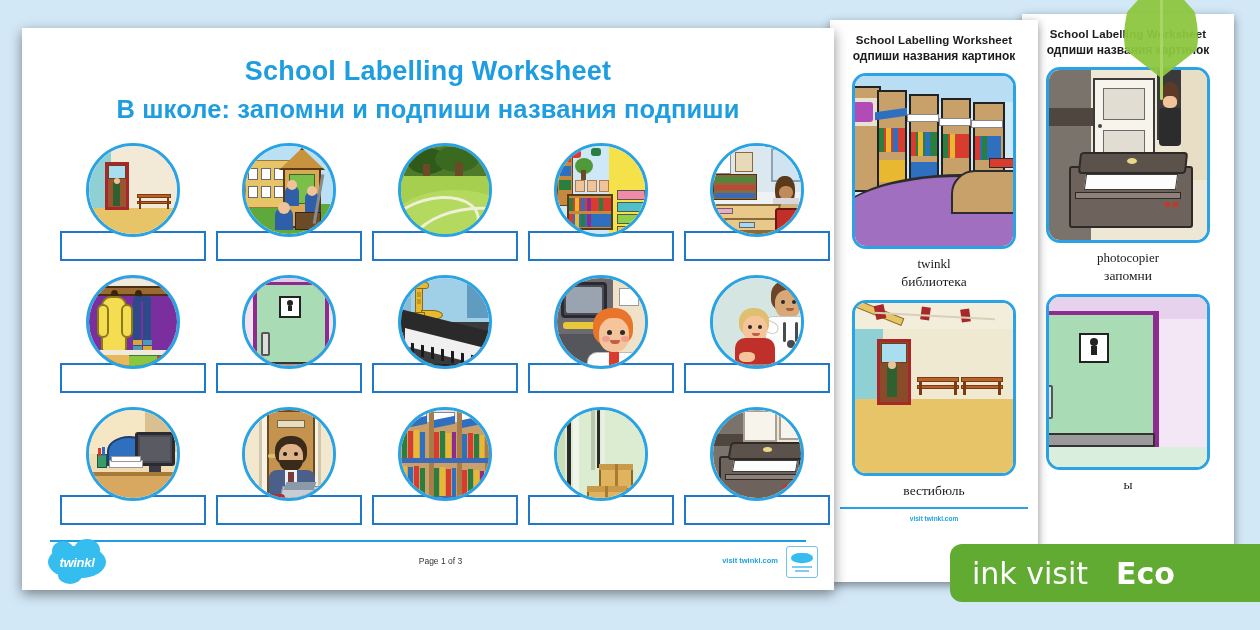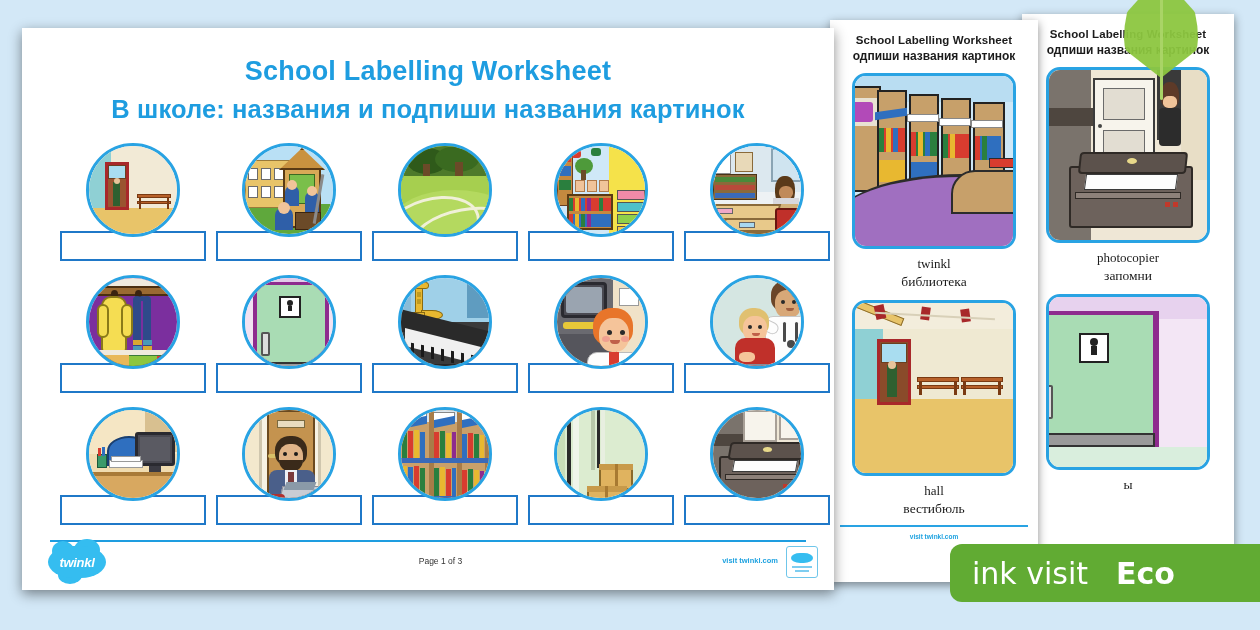--- a/index.html
+++ b/index.html
@@ -317,32 +317,31 @@
       <div class="p" style="left:64px;top:78px;width:3px;height:14px;background:#7a3a12;"></div>
       <div class="p" style="left:99px;top:78px;width:3px;height:14px;background:#7a3a12;"></div>
       <div class="p" style="left:106px;top:74px;width:42px;height:5px;background:#b8612a;border:1px solid #7a3a12;"></div>
       <div class="p" style="left:106px;top:82px;width:42px;height:4px;background:#b8612a;border:1px solid #7a3a12;"></div>
       <div class="p" style="left:108px;top:78px;width:3px;height:14px;background:#7a3a12;"></div>
       <div class="p" style="left:143px;top:78px;width:3px;height:14px;background:#7a3a12;"></div>
     </div>
   </div>
 
   <div class="mini-cap">
-    <div class="en">hall</div>
     <div class="ru">вестибюль</div>
   </div>
 
   <div class="mini-foot-rule"></div>
   <div class="mini-visit">visit twinkl.com</div>
 </div>
 
 <div id="main-sheet">
 
   <div class="title-en">School Labelling Worksheet</div>
-  <div class="title-ru">В школе: названия и подпиши названия картинок</div>
+  <div class="title-ru">В школе: запомни и подпиши названия подпиши</div>
 
   <div class="grid">
 
     <div class="cell">
       <div class="pic-circle">
         <div class="ill">
           <div class="p" style="inset:0;background:#f2ead6;"></div>
           <div class="p" style="left:0;top:0;width:22px;height:100%;background:#8fd0d4;"></div>
           <div class="p" style="left:0;top:62px;width:100%;height:40px;background:#e8c469;"></div>
           <div class="p" style="left:16px;top:16px;width:24px;height:48px;background:#9a5430;border:3px solid #a8282a;"></div>

